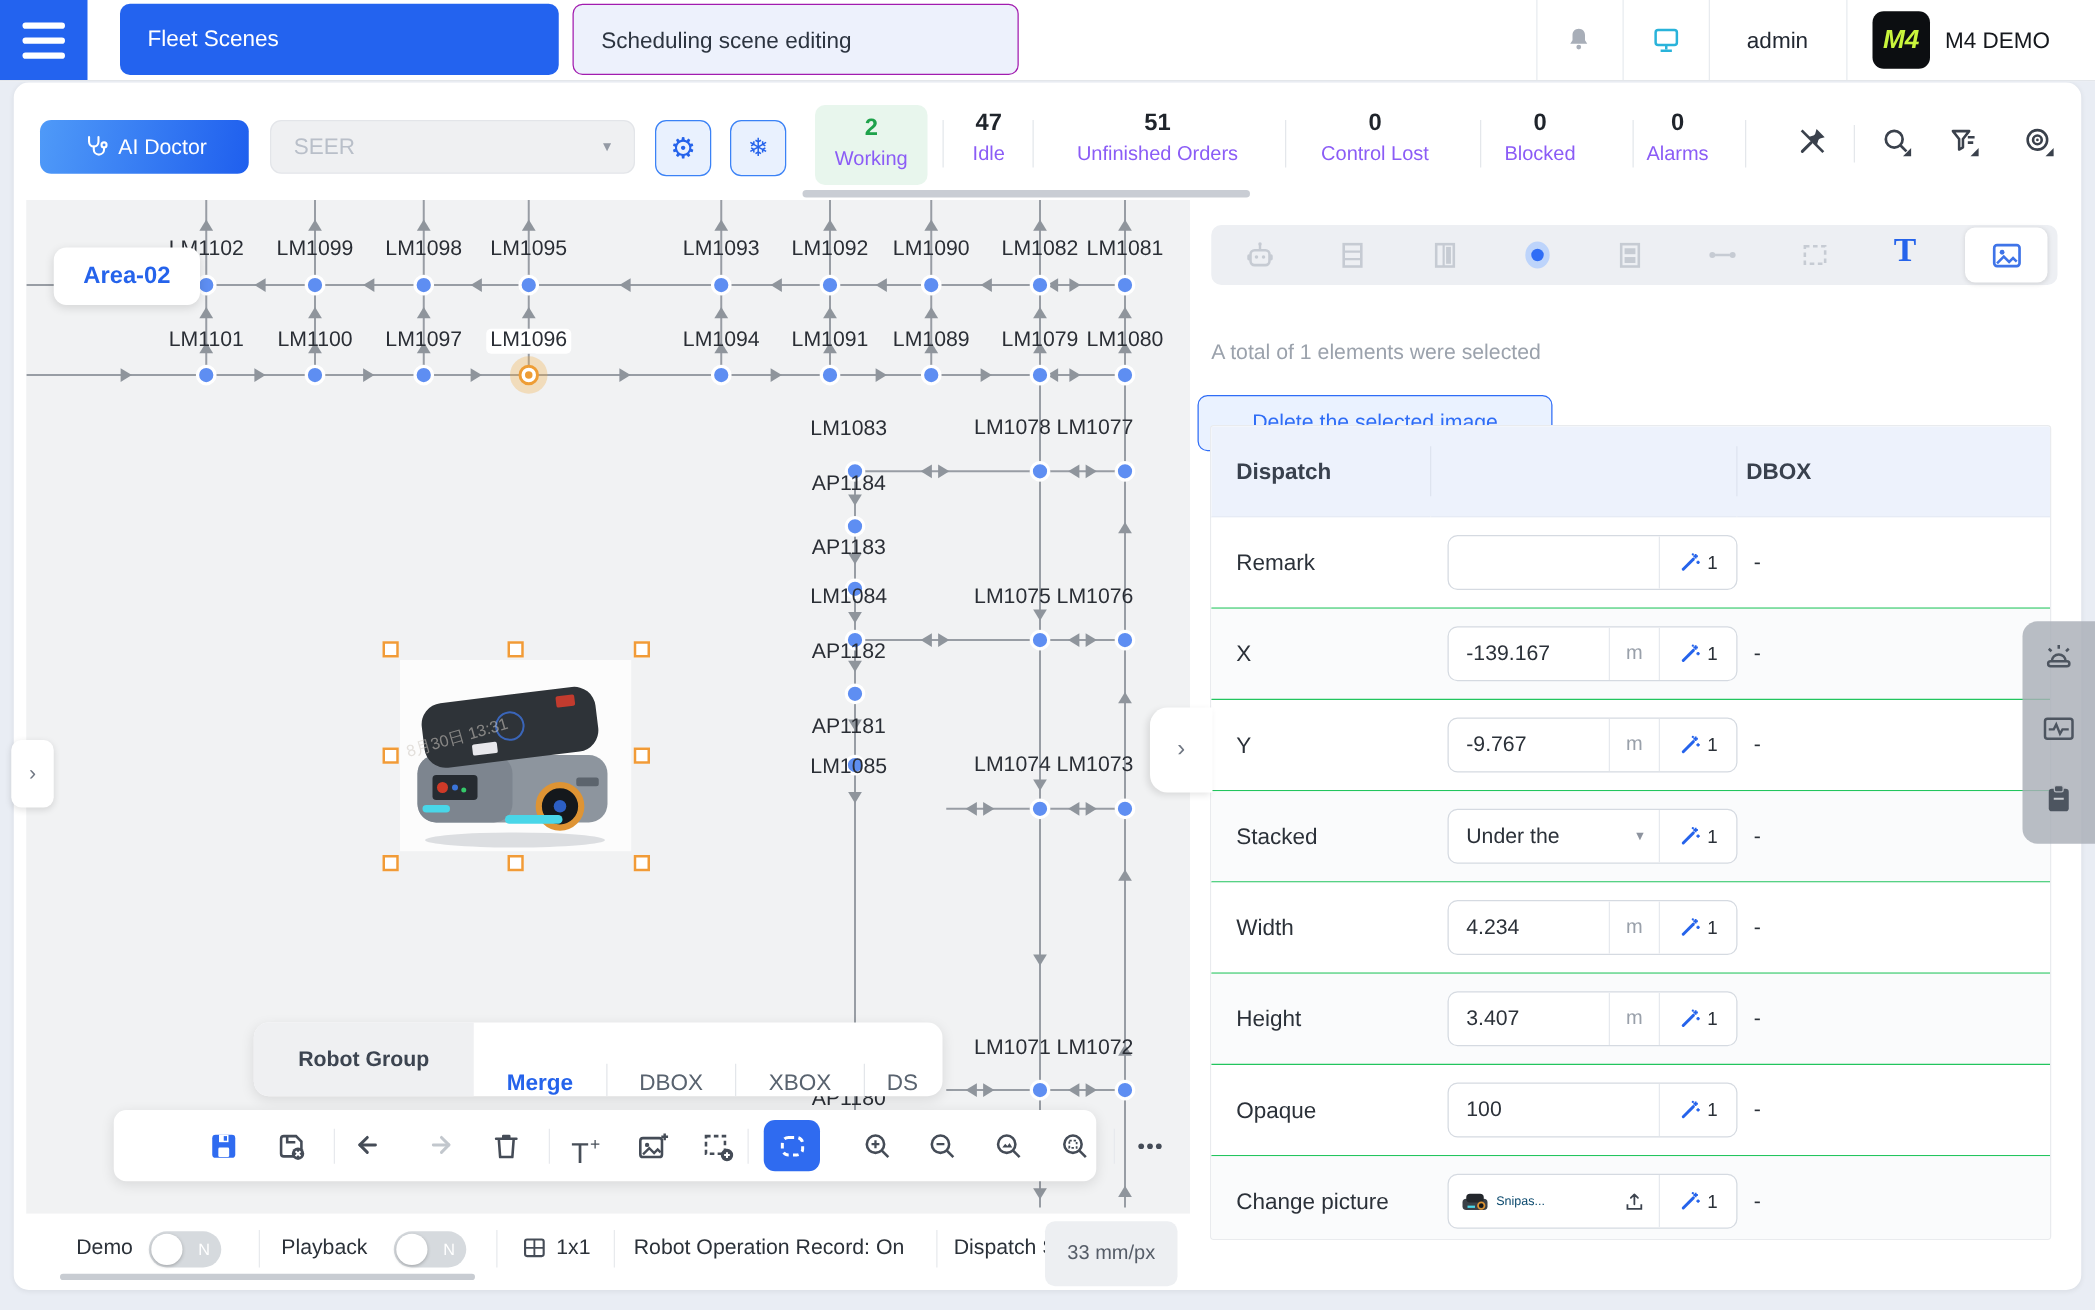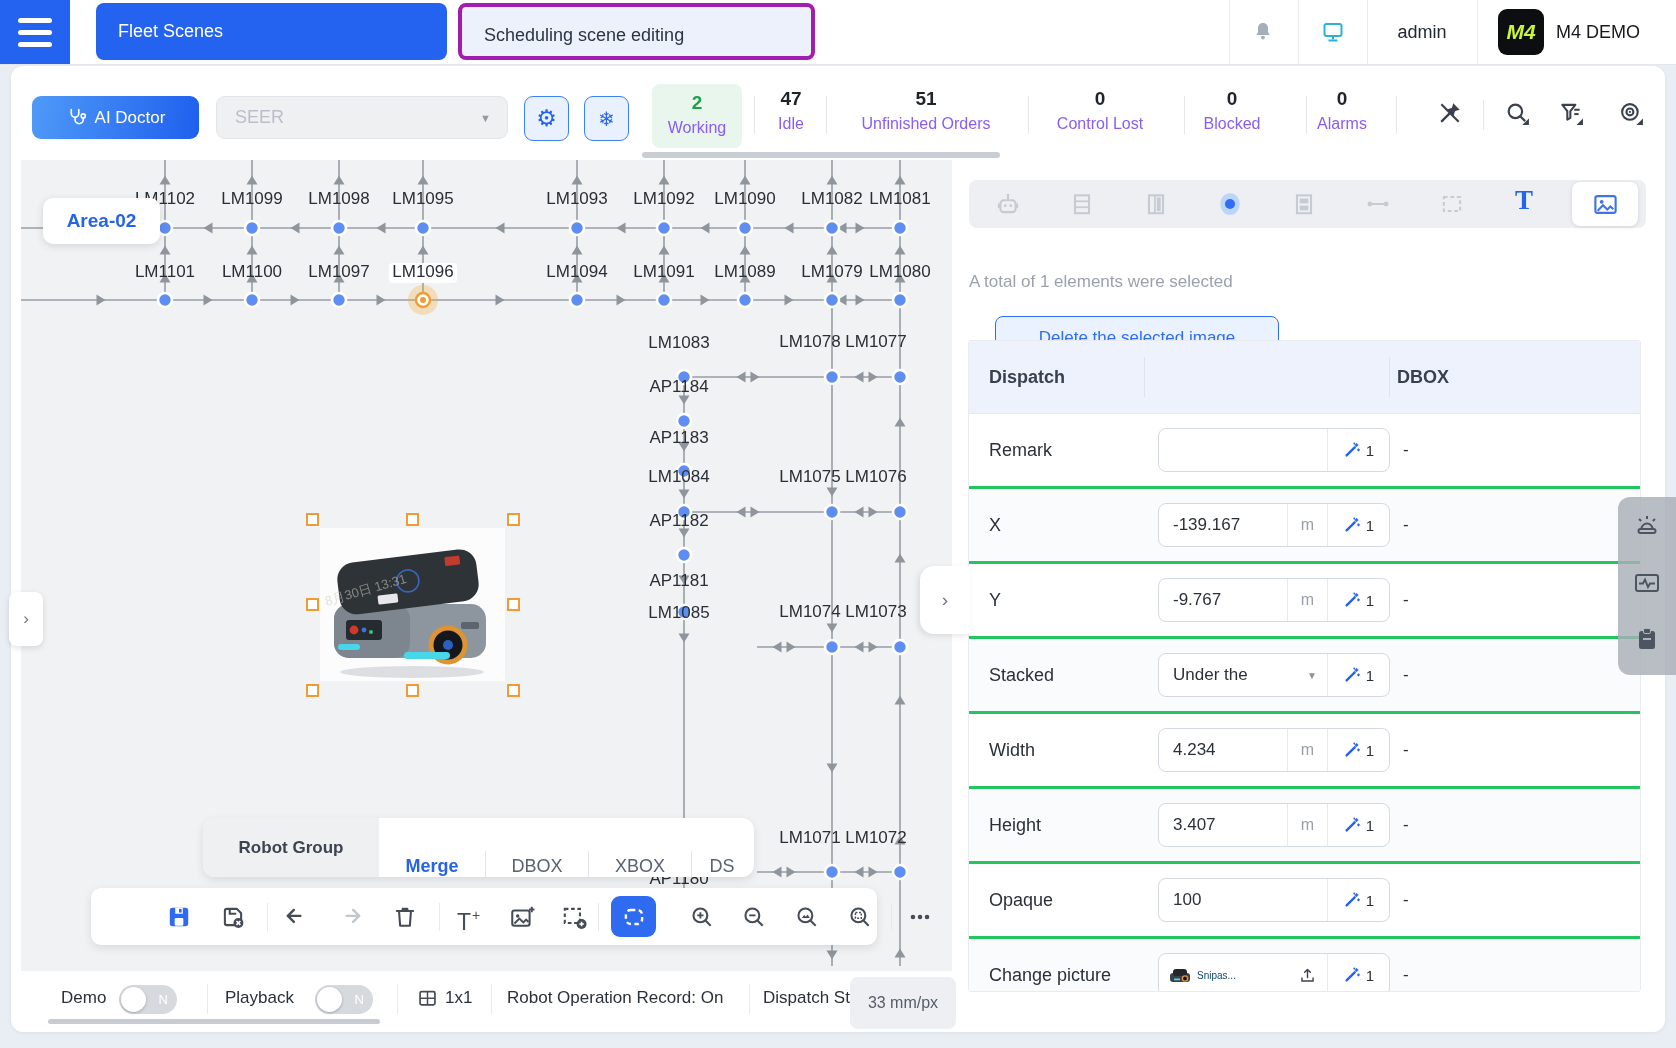--- a/index.html
+++ b/index.html
@@ -4,21 +4,21 @@
 <style>
   html,body{margin:0;padding:0;background:#e9edf4;font-family:"Liberation Sans",sans-serif;}
   #app{position:relative;width:1676px;height:1048px;overflow:hidden;background:#e9edf4;}
   .abs{position:absolute;}
   
   #header{position:absolute;left:0;top:0;width:1676px;height:64px;background:#fff;border-bottom:1px solid #e3e6ea;z-index:40;}
   #menu-btn{position:absolute;left:0;top:0;width:70px;height:64px;background:#2363ef;cursor:pointer;}
   #menu-btn .bar{position:absolute;left:18px;width:34px;height:4.5px;background:#fff;border-radius:3px;}
   .tab{position:absolute;top:3px;height:57px;border-radius:8px;font-size:18px;line-height:57px;padding-left:22px;box-sizing:border-box;cursor:pointer;}
   #tab-fleet{left:96px;width:351px;background:#2363ef;color:#fff;}
-  #tab-sched{left:458px;width:357px;background:#edf1fc;border:4px solid #a21caf;color:#2c3440;}
+  #tab-sched{left:458px;width:357px;background:#edf1fc;border:1px solid #a21caf;color:#2c3440;}
   .hdr-sep{position:absolute;top:0;width:1px;height:64px;background:#e8ebef;}
   #admin-label{position:absolute;left:1367px;top:0;width:110px;height:64px;text-align:center;line-height:64px;font-size:18px;color:#222832;}
   #logo-box{position:absolute;left:1498px;top:9px;width:46px;height:46px;background:#0c0e11;border-radius:9px;color:#c9f53c;font-size:21px;font-weight:bold;font-style:italic;text-align:center;line-height:46px;}
   #brand-name{position:absolute;left:1556px;top:0;height:64px;line-height:64px;font-size:18px;color:#15181d;}
   
   #container{position:absolute;left:11px;top:66px;width:1654px;height:966px;background:#fff;border-radius:12px;box-shadow:0 1px 4px rgba(0,0,0,.06);z-index:1;}
   
   #ai-doctor{position:absolute;left:32px;top:96px;width:167px;height:43px;border-radius:9px;background:linear-gradient(100deg,#4f9af8,#1f5fee);color:#fff;font-size:17px;display:flex;align-items:center;justify-content:center;gap:8px;z-index:5;cursor:pointer;}
   #scene-select{position:absolute;left:216px;top:96px;width:292px;height:43px;border-radius:9px;background:#eff0f2;border:1px solid #e3e5e9;box-sizing:border-box;display:flex;align-items:center;z-index:5;cursor:pointer;}
   #scene-select .sel-text{margin-left:18px;font-size:18px;color:#b9bfc9;flex:1;}
@@ -52,34 +52,34 @@
   #sel-btn{position:absolute;left:520px;top:8px;width:45px;height:41px;background:#2f6bf0;border-radius:9px;display:flex;align-items:center;justify-content:center;cursor:pointer;}
   .ticon{position:absolute;top:14px;font-size:23px;color:#474e58;cursor:pointer;line-height:26px;}
   .tplus{font-size:14px;vertical-align:10px;margin-left:1px;}
   
   #statusbar{position:absolute;left:21px;top:971px;width:931px;height:61px;background:#fff;border-radius:0 0 0 12px;z-index:3;}
   .st-text{position:absolute;top:0;height:54px;line-height:54px;font-size:17px;color:#2b3139;white-space:nowrap;}
   .st-sep{position:absolute;top:13px;width:1px;height:30px;background:#e8eaed;}
   .switch{position:absolute;top:14px;width:58px;height:29px;background:#d6dade;border-radius:15px;cursor:pointer;}
   .switch .knob{position:absolute;left:2px;top:2px;width:25px;height:25px;background:#fff;border-radius:50%;box-shadow:0 1px 3px rgba(0,0,0,.25);}
   .switch .nlab{position:absolute;right:9px;top:7px;font-size:13px;color:#fff;}
-  #scale-box{position:absolute;left:815px;top:6px;width:106px;height:52px;background:#edeff2;border-radius:8px;text-align:center;line-height:52px;font-size:16px;color:#565d68;z-index:4;margin-left:14px;}
+  #scale-box{position:absolute;left:815px;top:6px;width:106px;height:52px;background:#edeff2;border-radius:8px;text-align:center;line-height:52px;font-size:16px;color:#565d68;z-index:4;}
   #st-scroll{position:absolute;left:27px;top:48px;width:332px;height:5px;border-radius:3px;background:#c8ccd2;}
   
   #icon-bar{position:absolute;left:969px;top:180px;width:677px;height:48px;background:#edeff3;border-radius:8px;z-index:5;}
   .pico{position:absolute;top:11px;width:26px;height:26px;cursor:pointer;}
   #pico-image-box{position:absolute;left:603px;top:2px;width:66px;height:44px;background:#fff;border-radius:8px;box-shadow:0 1px 4px rgba(0,0,0,.12);display:flex;align-items:center;justify-content:center;cursor:pointer;}
   #sel-info{position:absolute;left:969px;top:272px;font-size:17px;color:#9ba2ac;z-index:5;}
-  #delete-btn{position:absolute;left:995px;top:316px;width:284px;height:45px;border:1.5px solid #2f6df6;background:#eaf2ff;border-radius:8px;color:#2f6df6;font-size:17px;text-align:center;line-height:42px;box-sizing:border-box;z-index:5;cursor:pointer;}
+  #delete-btn{position:absolute;left:958px;top:316px;width:284px;height:45px;border:1.5px solid #2f6df6;background:#eaf2ff;border-radius:8px;color:#2f6df6;font-size:17px;text-align:center;line-height:42px;box-sizing:border-box;z-index:5;cursor:pointer;}
   #prop-table{position:absolute;left:968px;top:340px;width:673px;height:652px;border:1px solid #e9ebee;border-radius:3px;background:#fff;box-sizing:border-box;overflow:hidden;z-index:5;}
   #thead{position:relative;height:72px;background:#edf2fc;border-bottom:1px solid #e4e9f2;}
   .th{position:absolute;top:0;height:72px;line-height:72px;font-size:18px;font-weight:bold;color:#39414e;}
   .th-sep{position:absolute;top:16px;width:1px;height:40px;background:#dee4ef;}
   .col-line{position:absolute;top:72px;width:1px;height:576px;background:#f0f2f5;z-index:0;}
-  .prow{position:relative;height:72px;border-bottom:3px solid #22c55e;background:#fff;z-index:1;}
+  .prow{position:relative;height:72px;border-bottom:1px solid #22c55e;background:#fff;z-index:1;}
   .prow.alt{background:#fafbfc;}
   .pname{position:absolute;left:20px;top:0;height:72px;display:flex;align-items:center;font-size:18px;color:#2b3139;}
   .igroup{position:absolute;left:189px;top:14px;height:44px;display:flex;border:1px solid #d5dae1;border-radius:8px;background:#fff;overflow:hidden;align-items:stretch;box-sizing:border-box;}
   .seg{display:flex;align-items:center;box-sizing:border-box;}
   .valseg{padding-left:14px;font-size:17px;color:#2b3139;}
   .w128{width:128px;text-align:center;}.w168{width:168px;}
   .unitseg{width:40px;justify-content:center;color:#99a0aa;font-size:16px;border-left:1px solid #e6e9ee;}
   .wandseg{width:62px;justify-content:center;gap:5px;border-left:1px solid #e6e9ee;cursor:pointer;}
   .wcount{font-size:15px;color:#2b3139;}
   .selseg{justify-content:space-between;padding-right:10px;cursor:pointer;}

